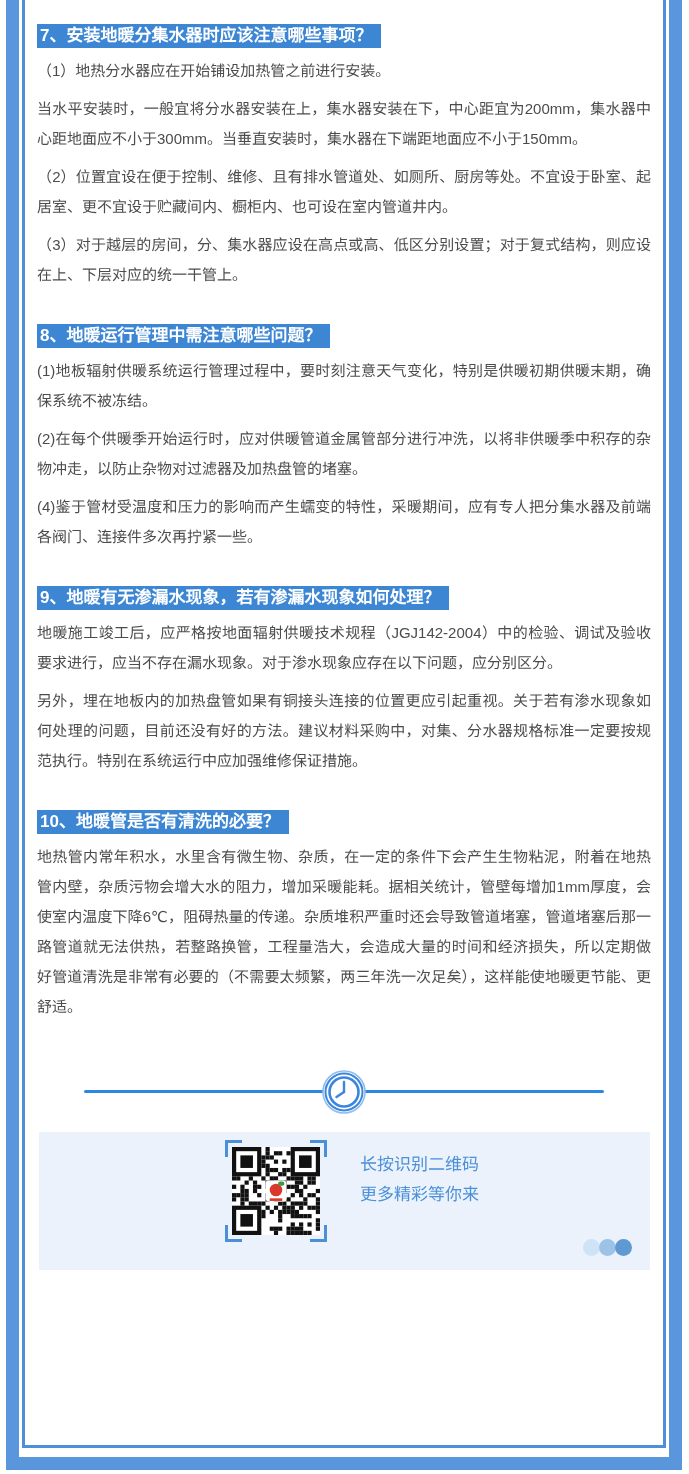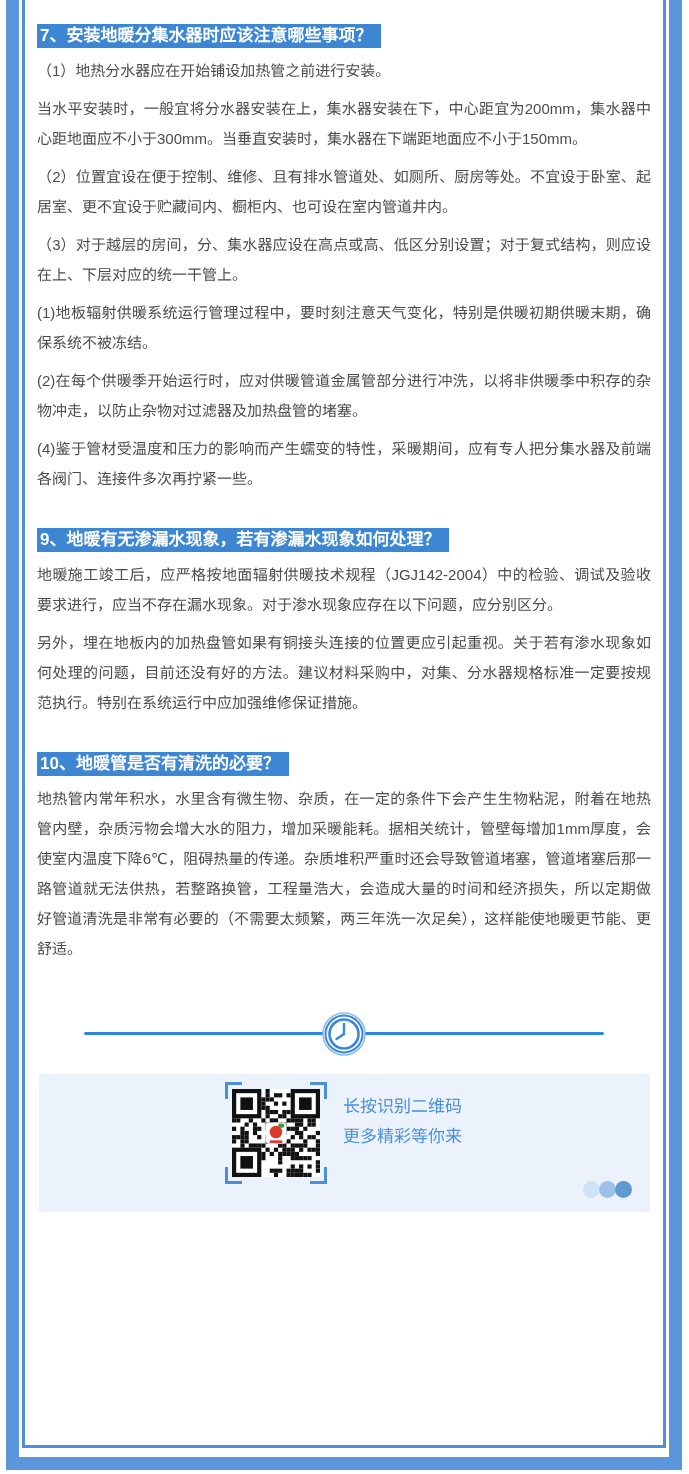--- a/index.html
+++ b/index.html
@@ -44,21 +44,21 @@
     background:#ecf2fb;
   }
   .qr-wrap{position:absolute;left:186px;top:8px;width:102px;height:102px;}
   .qr-img{position:absolute;left:7px;top:7px;width:88px;height:88px;background:#ffffff;}
   .corner{position:absolute;width:14px;height:14px;}
   .corner.tl{left:0;top:0;border-top:3px solid #4a90d9;border-left:3px solid #4a90d9;}
   .corner.tr{right:0;top:0;border-top:3px solid #4a90d9;border-right:3px solid #4a90d9;}
   .corner.bl{left:0;bottom:0;border-bottom:3px solid #4a90d9;border-left:3px solid #4a90d9;}
   .corner.br{right:0;bottom:0;border-bottom:3px solid #4a90d9;border-right:3px solid #4a90d9;}
   .qr-caption{
-    position:absolute;left:304px;top:18px;color:#4b90d8;font-size:17px;
+    position:absolute;left:321px;top:18px;color:#4b90d8;font-size:17px;
   }
   .qr-caption div{line-height:30px;}
   .dots{position:absolute;right:18px;bottom:14px;display:flex;}
   .dot{width:17px;height:17px;border-radius:50%;margin-left:0px;}
   .dot1{background:#cfe3f6;}
   .dot2{background:#9cc3e7;margin-left:-1px;}
   .dot3{background:#5f99d1;margin-left:-1px;}
 </style>
 </head>
 <body>
@@ -72,20 +72,21 @@
 
   <section>
     <div class="qhead first"><span class="qh-band">7、安装地暖分集水器时应该注意哪些事项？</span></div>
     <p class="para">（1）地热分水器应在开始铺设加热管之前进行安装。</p>
     <p class="para">当水平安装时，一般宜将分水器安装在上，集水器安装在下，中心距宜为200mm，集水器中心距地面应不小于300mm。当垂直安装时，集水器在下端距地面应不小于150mm。</p>
     <p class="para">（2）位置宜设在便于控制、维修、且有排水管道处、如厕所、厨房等处。不宜设于卧室、起居室、更不宜设于贮藏间内、橱柜内、也可设在室内管道井内。</p>
     <p class="para">（3）对于越层的房间，分、集水器应设在高点或高、低区分别设置；对于复式结构，则应设在上、下层对应的统一干管上。</p>
   </section>
 
   <section>
+    <div class="qhead"><span class="qh-band">8、地暖运行管理中需注意哪些问题？</span></div>
     <p class="para">(1)地板辐射供暖系统运行管理过程中，要时刻注意天气变化，特别是供暖初期供暖末期，确保系统不被冻结。</p>
     <p class="para">(2)在每个供暖季开始运行时，应对供暖管道金属管部分进行冲洗，以将非供暖季中积存的杂物冲走，以防止杂物对过滤器及加热盘管的堵塞。</p>
     <p class="para">(4)鉴于管材受温度和压力的影响而产生蠕变的特性，采暖期间，应有专人把分集水器及前端各阀门、连接件多次再拧紧一些。</p>
   </section>
 
   <section>
     <div class="qhead"><span class="qh-band">9、地暖有无渗漏水现象，若有渗漏水现象如何处理？</span></div>
     <p class="para">地暖施工竣工后，应严格按地面辐射供暖技术规程（JGJ142-2004）中的检验、调试及验收要求进行，应当不存在漏水现象。对于渗水现象应存在以下问题，应分别区分。</p>
     <p class="para">另外，埋在地板内的加热盘管如果有铜接头连接的位置更应引起重视。关于若有渗水现象如何处理的问题，目前还没有好的方法。建议材料采购中，对集、分水器规格标准一定要按规范执行。特别在系统运行中应加强维修保证措施。</p>
   </section>

